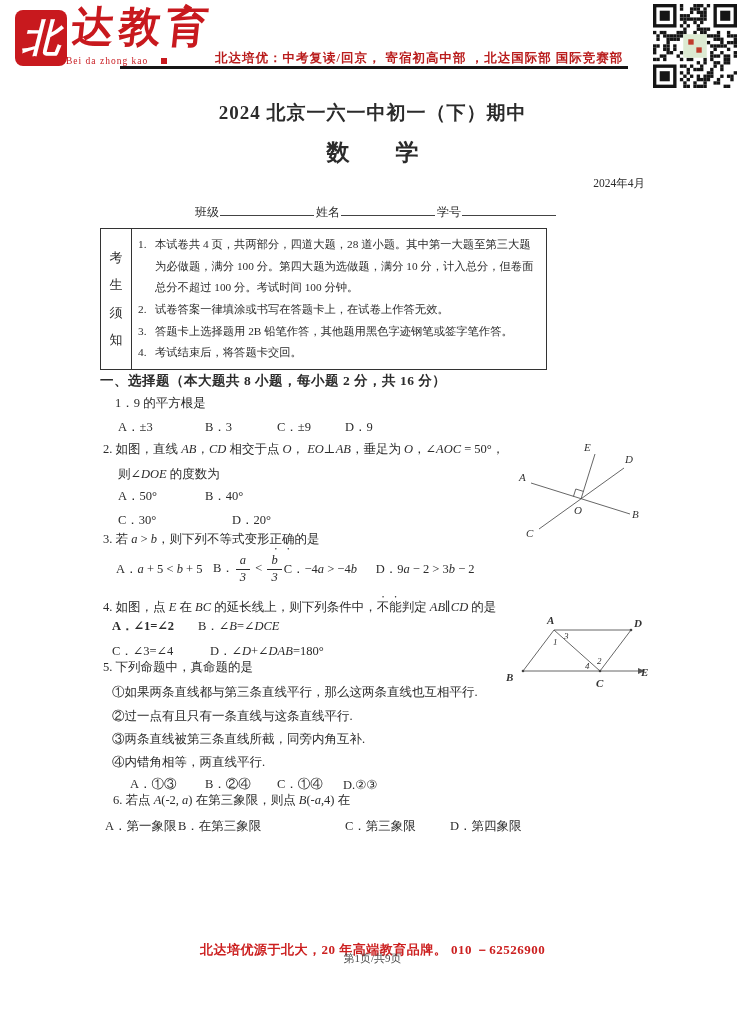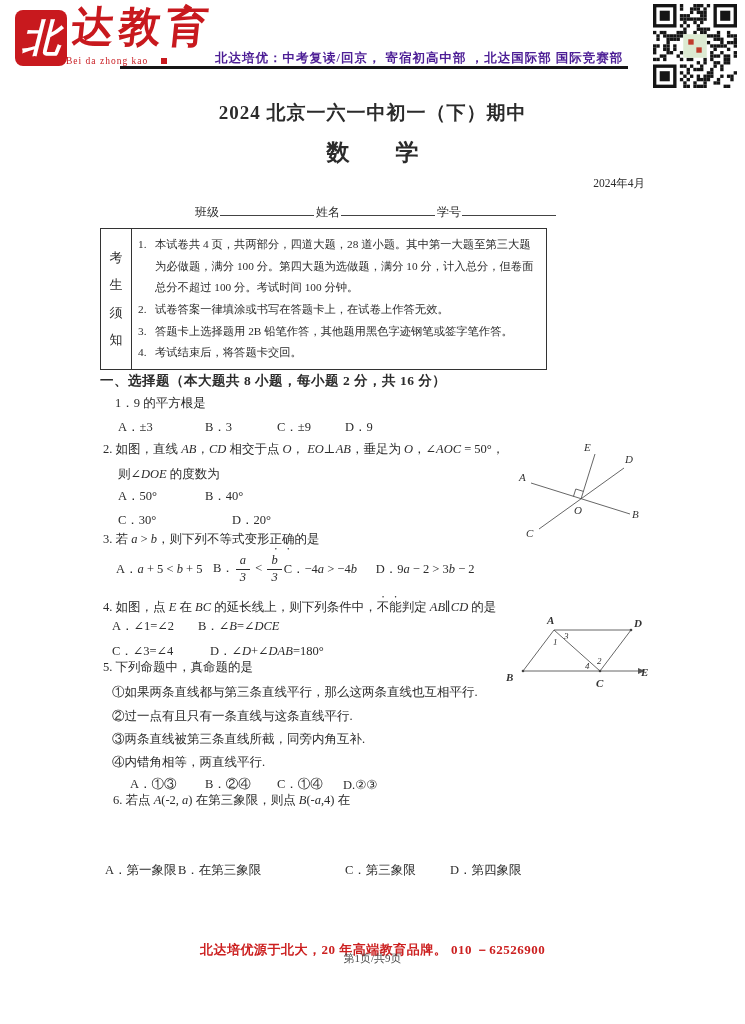--- a/index.html
+++ b/index.html
@@ -18,21 +18,21 @@
   }
   .brand{
     left:72px;top:6px;color:#c8191e;font-size:42px;font-weight:700;
     letter-spacing:5px;transform:skewX(-6deg);line-height:1;
   }
   .brand-sub{
     left:66px;top:56px;color:#c8191e;font-size:9.5px;letter-spacing:1px;
     display:flex;align-items:center;gap:13px;
   }
   .brand-sub .sq{width:6px;height:6px;background:#c8191e;display:inline-block;}
-  .tagline{left:215px;top:50px;color:#4c1d95;font-size:12.5px;font-weight:700;letter-spacing:1px;}
+  .tagline{left:215px;top:50px;color:#b91c1c;font-size:12.5px;font-weight:700;letter-spacing:1px;}
   .rule{left:120px;top:66px;width:508px;height:2.5px;background:#161616;}
   .qr{left:653px;top:4px;width:84px;height:84px;}
   
   .title1{left:0;top:100px;width:100%;text-align:center;font-size:19px;font-weight:700;letter-spacing:1px;}
   .title2{left:0;top:137px;width:100%;text-align:center;font-size:23px;font-weight:700;}
   .date{top:176px;right:100px;font-size:11.5px;}
   .student{left:195px;top:202px;font-size:12px;}
   .student .blank{display:inline-block;width:94px;border-bottom:1px solid #444;height:13px;margin:0 2px 0 1px;}
   
   .notice{left:100px;top:228px;width:445px;height:140px;border:1.2px solid #333;display:flex;}
@@ -357,21 +357,21 @@
         </span><span> &lt; </span><span class="frac">
           <span class="num">b</span>
           <span class="den">3</span>
         </span></span>
     <span class="cell" style="min-width:92px;"><span>C．−4</span><span class="it">a</span><span> &gt; −4</span><span class="it">b</span></span>
     <span class="cell"><span>D．9</span><span class="it">a</span><span> − 2 &gt; 3</span><span class="it">b</span><span> − 2</span></span>
   </div>
 
   <div class="abs stem" style="left:103px;top:594px;"><span>4. 如图，点 </span><span class="it">E</span><span> 在 </span><span class="it">BC</span><span> 的延长线上，则下列条件中，</span><span class="em-over">不能</span><span>判定 </span><span class="it">AB</span><span>∥</span><span class="it">CD</span><span> 的是</span></div>
   <div class="abs opts" style="left:112px;top:618px;">
-    <span class="cell" style="min-width:86px;"><span>A．∠1=∠2</span></span>
+    <span class="cell" style="min-width:86px;font-weight:bold;"><span>A．∠1=∠2</span></span>
     <span class="cell"><span>B．∠</span><span class="it">B</span><span>=∠</span><span class="it">DCE</span></span>
   </div>
   <div class="abs opts" style="left:112px;top:643px;">
     <span class="cell" style="min-width:98px;"><span>C．∠3=∠4</span></span>
     <span class="cell"><span>D．∠</span><span class="it">D</span><span>+∠</span><span class="it">DAB</span><span>=180°</span></span>
   </div>
 
   <div class="abs fig4">
     <svg width="150" height="85" viewBox="0 0 150 85">
       <g stroke="#555" stroke-width="0.9" fill="none">
@@ -409,21 +409,21 @@
   <div class="abs statement" style="left:112px;top:708px;">②过一点有且只有一条直线与这条直线平行.</div>
   <div class="abs statement" style="left:112px;top:754px;">④内错角相等，两直线平行.</div>
   <div class="abs opts" style="left:130px;top:776px;">
     <span class="cell" style="min-width:75px;"><span>A．①③</span></span>
     <span class="cell" style="min-width:72px;"><span>B．②④</span></span>
     <span class="cell" style="min-width:66px;"><span>C．①④</span></span>
     <span class="cell"><span>D.②③</span></span>
   </div>
 
   <div class="abs stem" style="left:113px;top:792px;"><span>6. 若点 </span><span class="it">A</span><span>(-2, </span><span class="it">a</span><span>) 在第三象限，则点 </span><span class="it">B</span><span>(-</span><span class="it">a</span><span>,4) 在</span></div>
-  <div class="abs opts" style="left:105px;top:818px;margin-top:44px;">
+  <div class="abs opts" style="left:105px;top:818px;">
     <span class="cell" style="min-width:73px;"><span>A．第一象限</span></span>
     <span class="cell" style="min-width:167px;"><span>B．在第三象限</span></span>
     <span class="cell" style="min-width:105px;"><span>C．第三象限</span></span>
     <span class="cell"><span>D．第四象限</span></span>
   </div>
 
   <div class="abs footer-promo">北达培优源于北大，20 年高端教育品牌。 010 －62526900</div>
   <div class="abs footer-page">第1页/共9页</div>
 
 </div>

